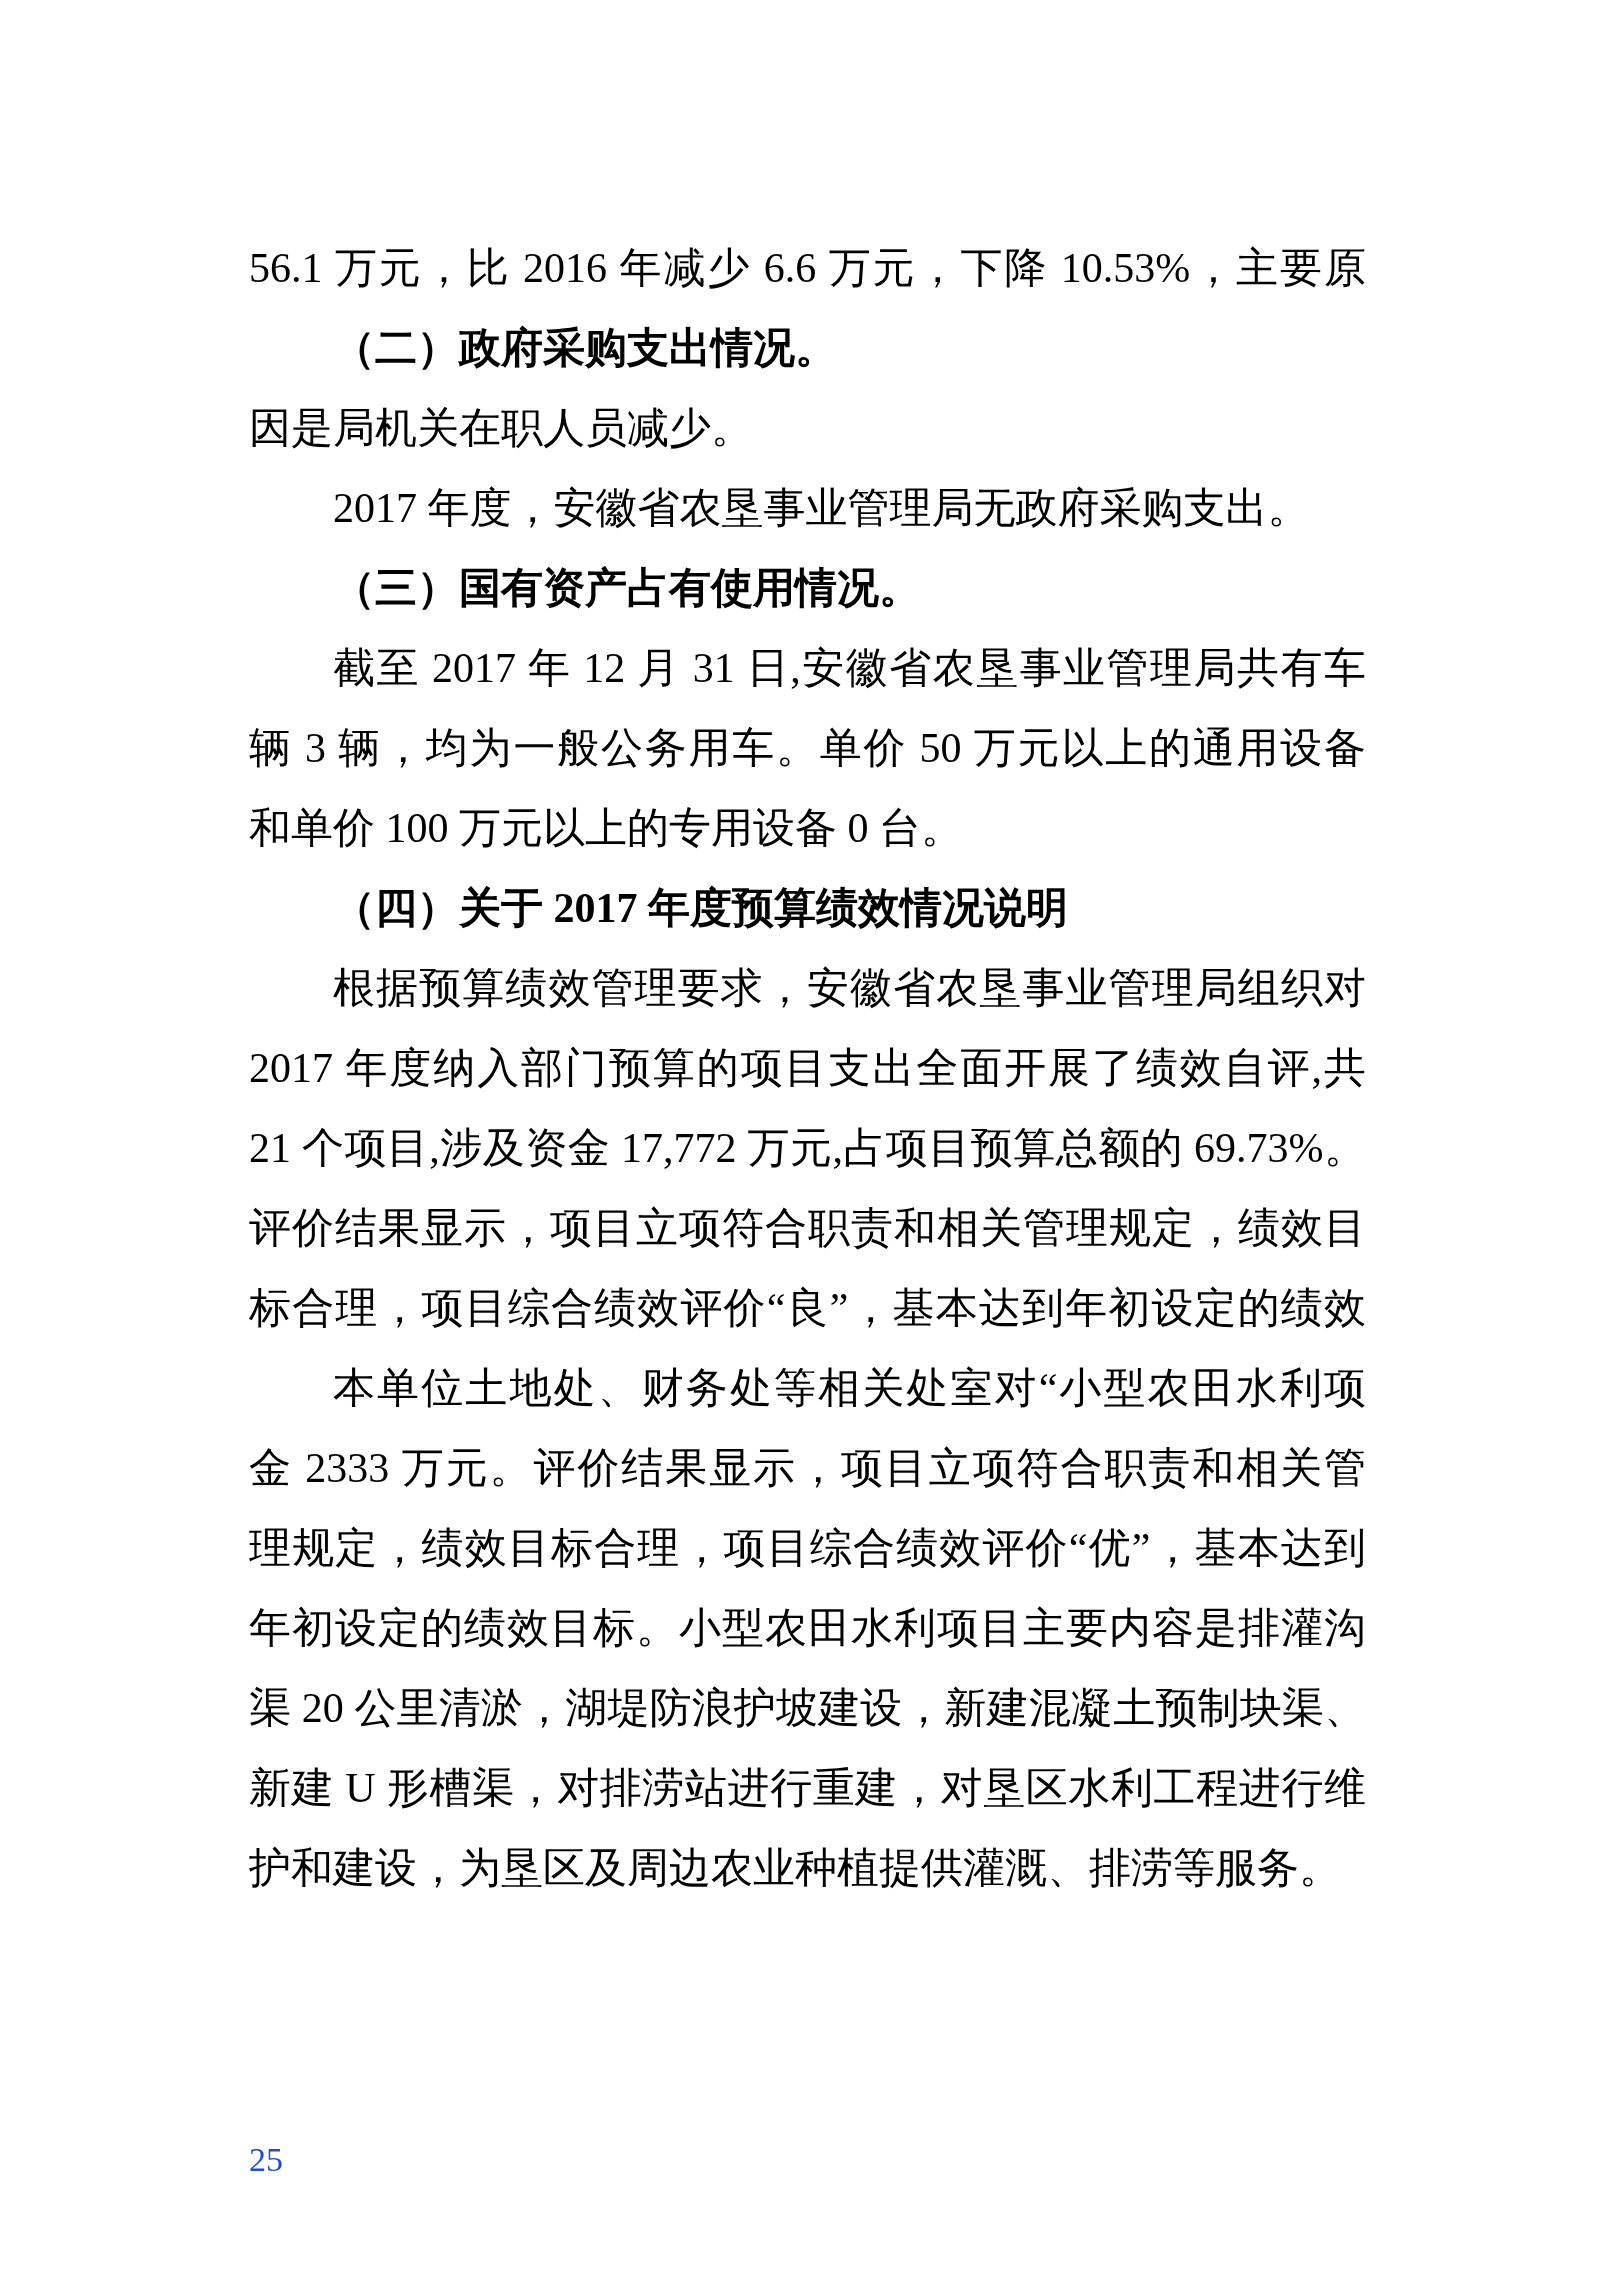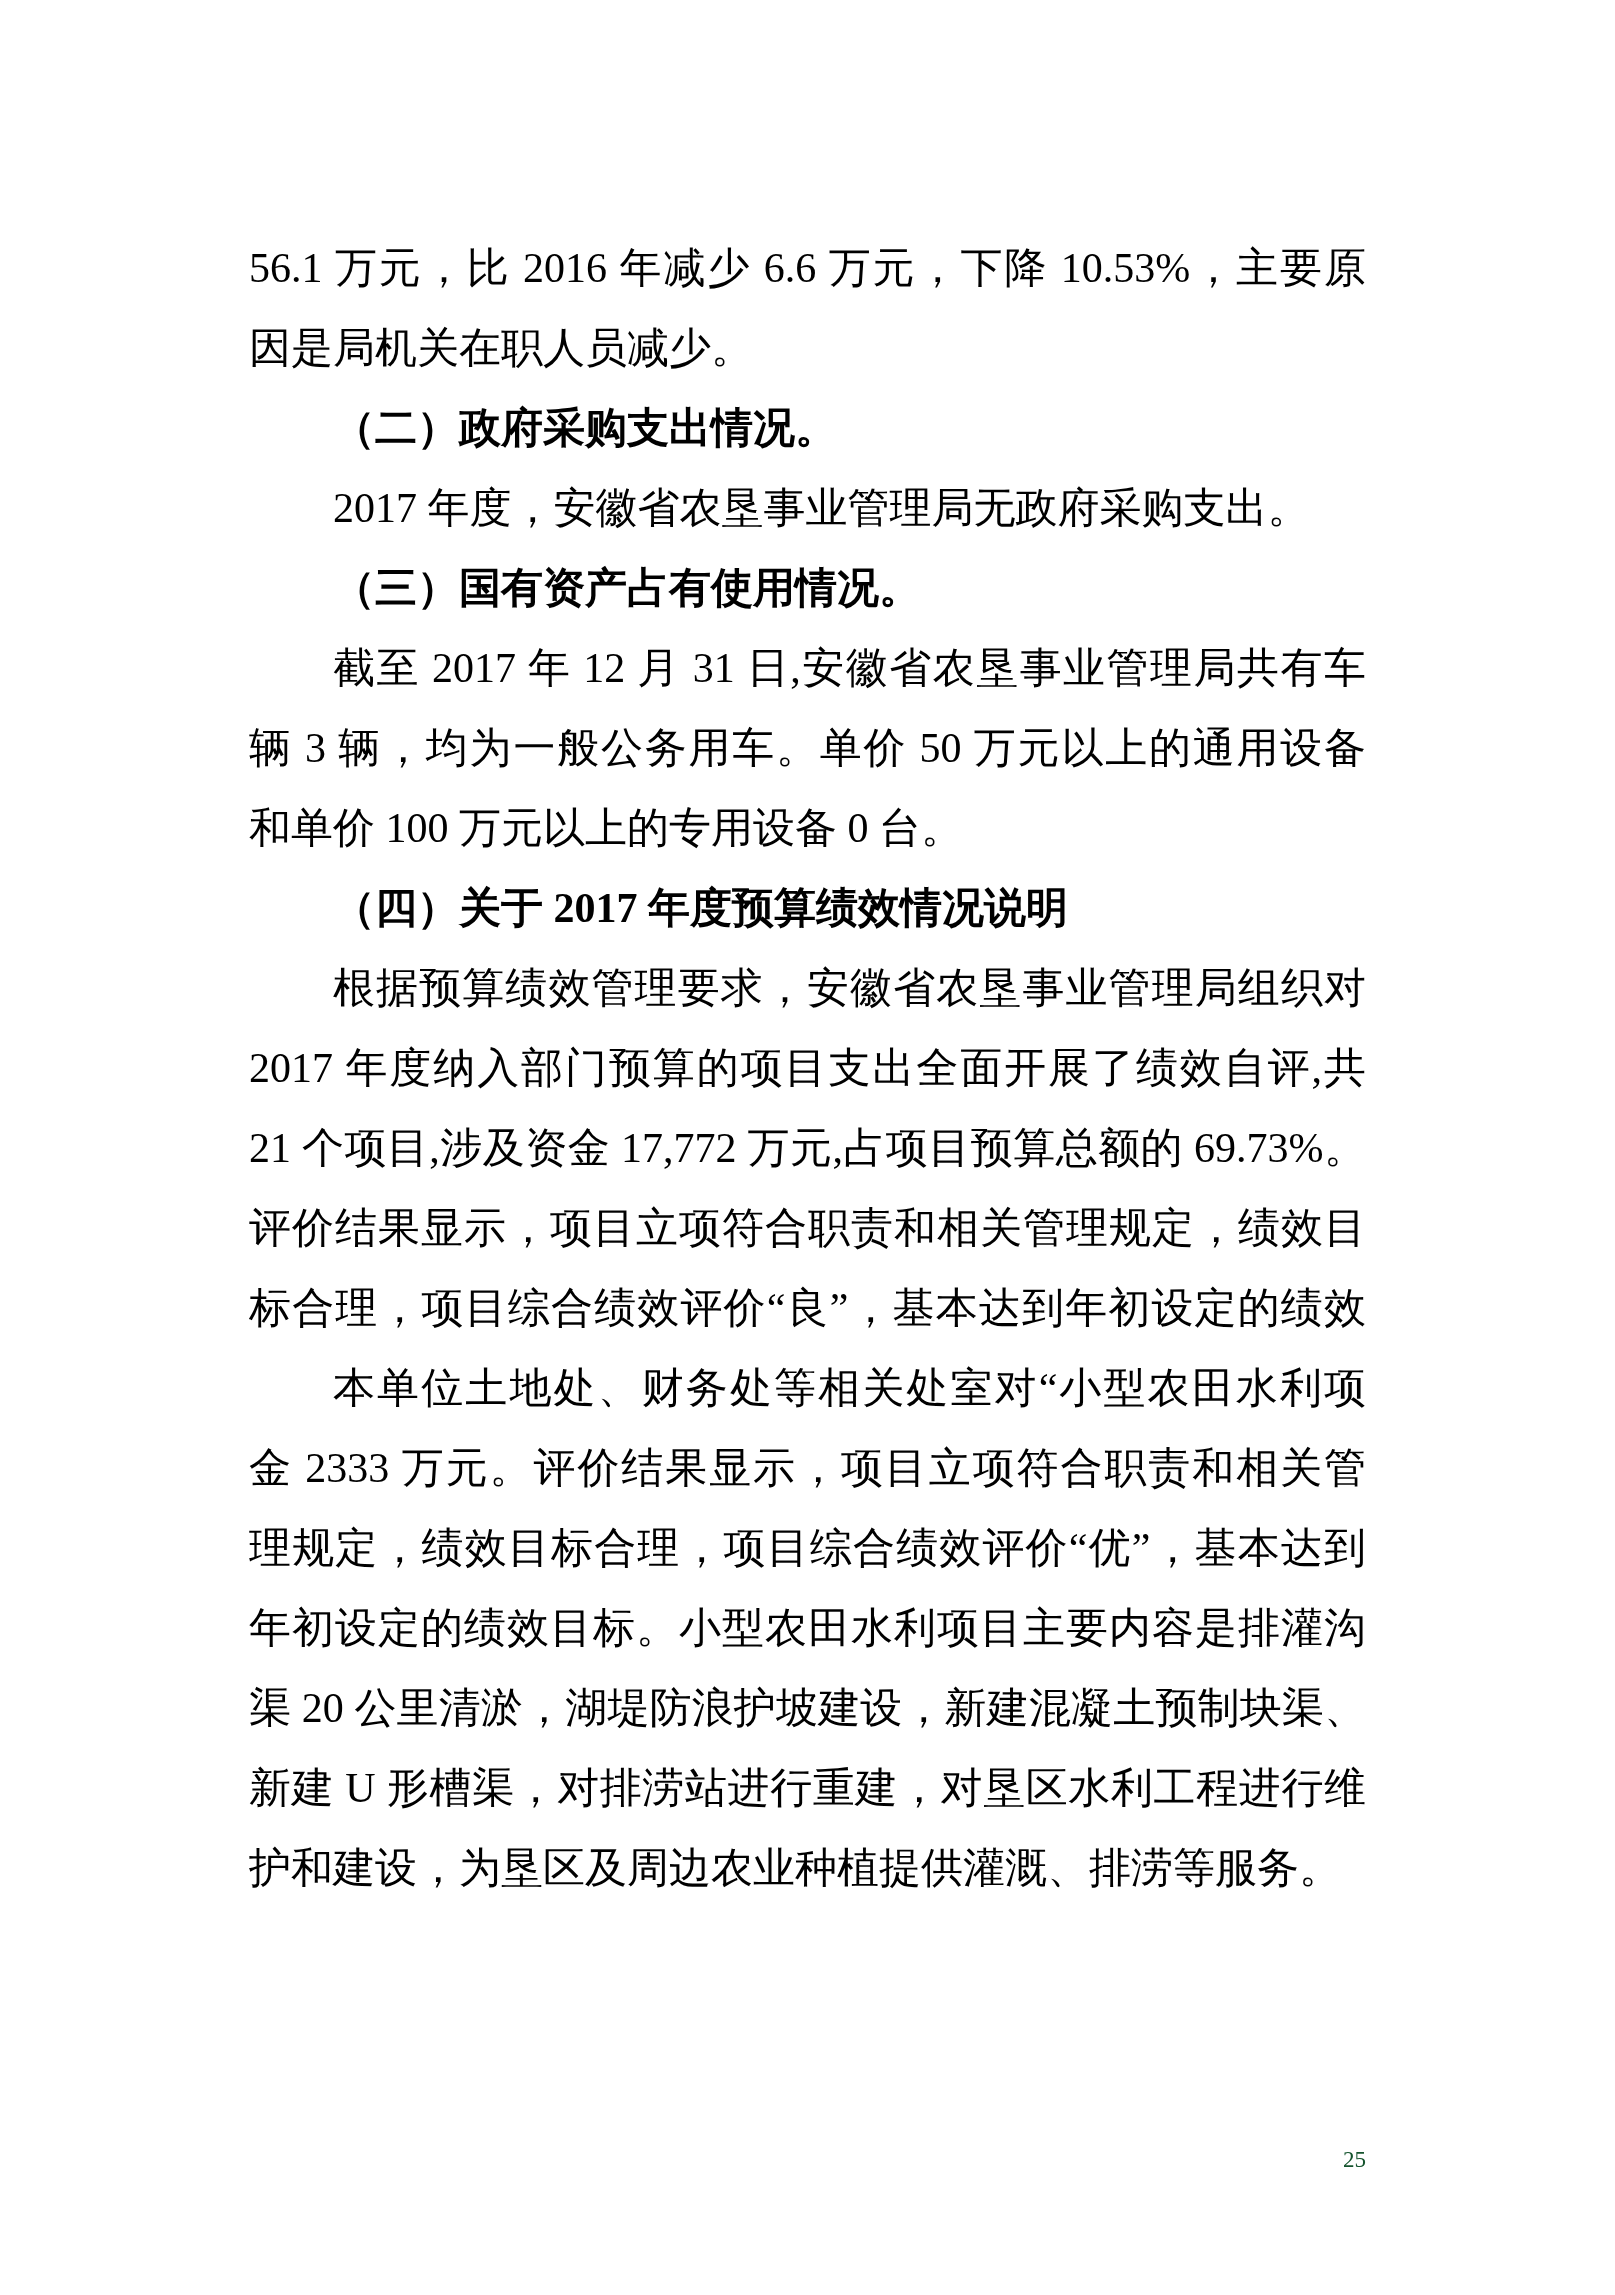--- a/index.html
+++ b/index.html
@@ -40,34 +40,34 @@
     text-indent: 2em;
   }
   .line.bold {
     font-weight: bold;
   }
   .page-number {
     position: absolute;
     left: 249px;
     top: 2143px;
     width: 1117px;
-    text-align: right;
-    font-size: 23px;
+    text-align: left;
+    font-size: 34px;
     line-height: 34px;
-    color: #14532d;
+    color: #1d4ed8;
   }
 </style>
 </head>
 <body>
 
 <div class="page">
   <div class="content">
     <div class="line">56.1 万元，比 2016 年减少 6.6 万元，下降 10.53%，主要原</div>
+    <div class="line bold indent end">（二）政府采购支出情况。</div>
     <div class="line end">因是局机关在职人员减少。</div>
-    <div class="line bold indent end">（二）政府采购支出情况。</div>
     <div class="line indent end">2017 年度，安徽省农垦事业管理局无政府采购支出。</div>
     <div class="line bold indent end">（三）国有资产占有使用情况。</div>
     <div class="line indent">截至 2017 年 12 月 31 日,安徽省农垦事业管理局共有车</div>
     <div class="line">辆 3 辆，均为一般公务用车。单价 50 万元以上的通用设备</div>
     <div class="line end">和单价 100 万元以上的专用设备 0 台。</div>
     <div class="line bold indent end">（四）关于 2017 年度预算绩效情况说明</div>
     <div class="line indent">根据预算绩效管理要求，安徽省农垦事业管理局组织对</div>
     <div class="line">2017 年度纳入部门预算的项目支出全面开展了绩效自评,共</div>
     <div class="line">21 个项目,涉及资金 17,772 万元,占项目预算总额的 69.73%。</div>
     <div class="line">评价结果显示，项目立项符合职责和相关管理规定，绩效目</div>

